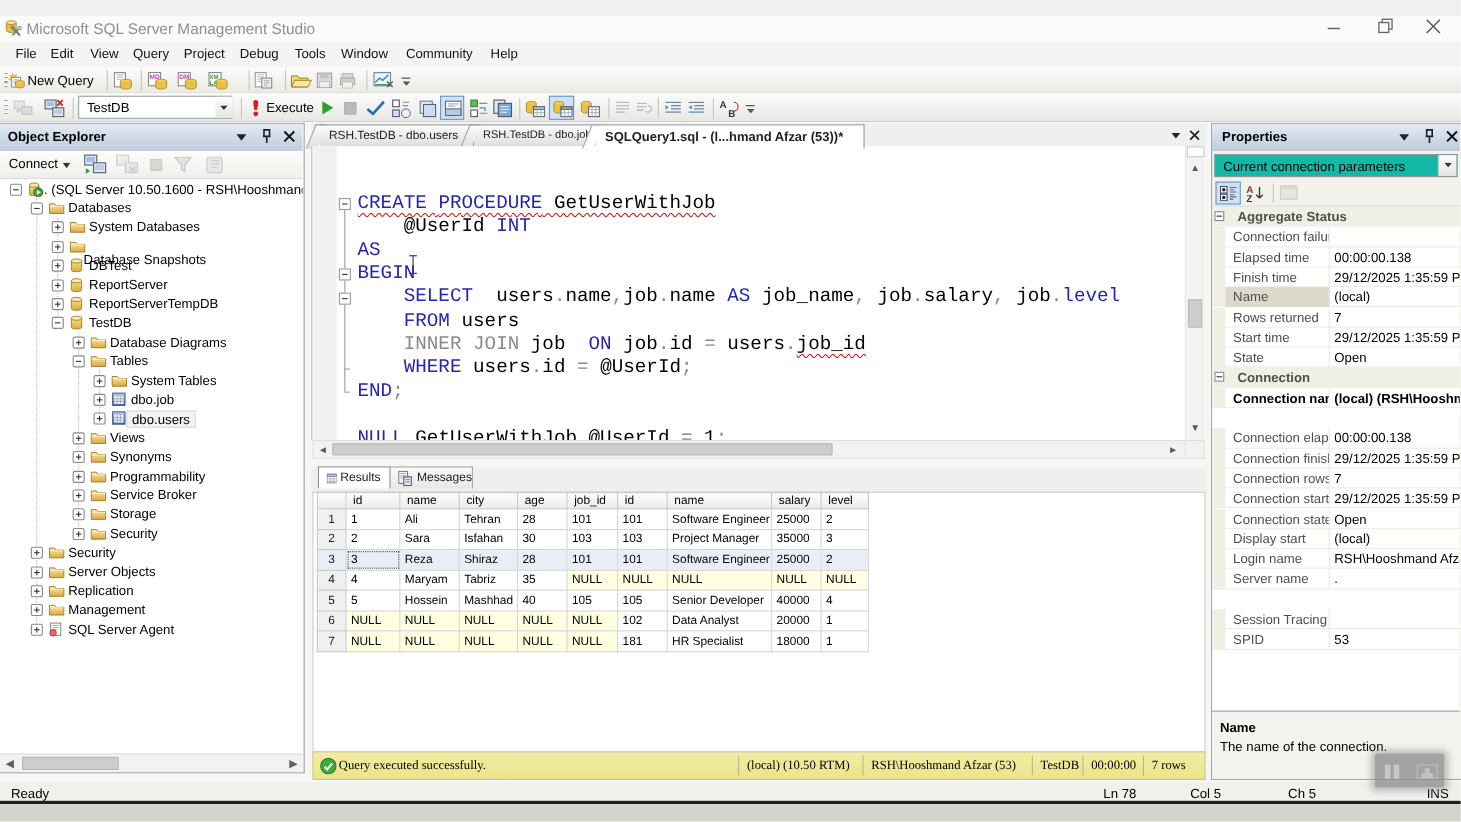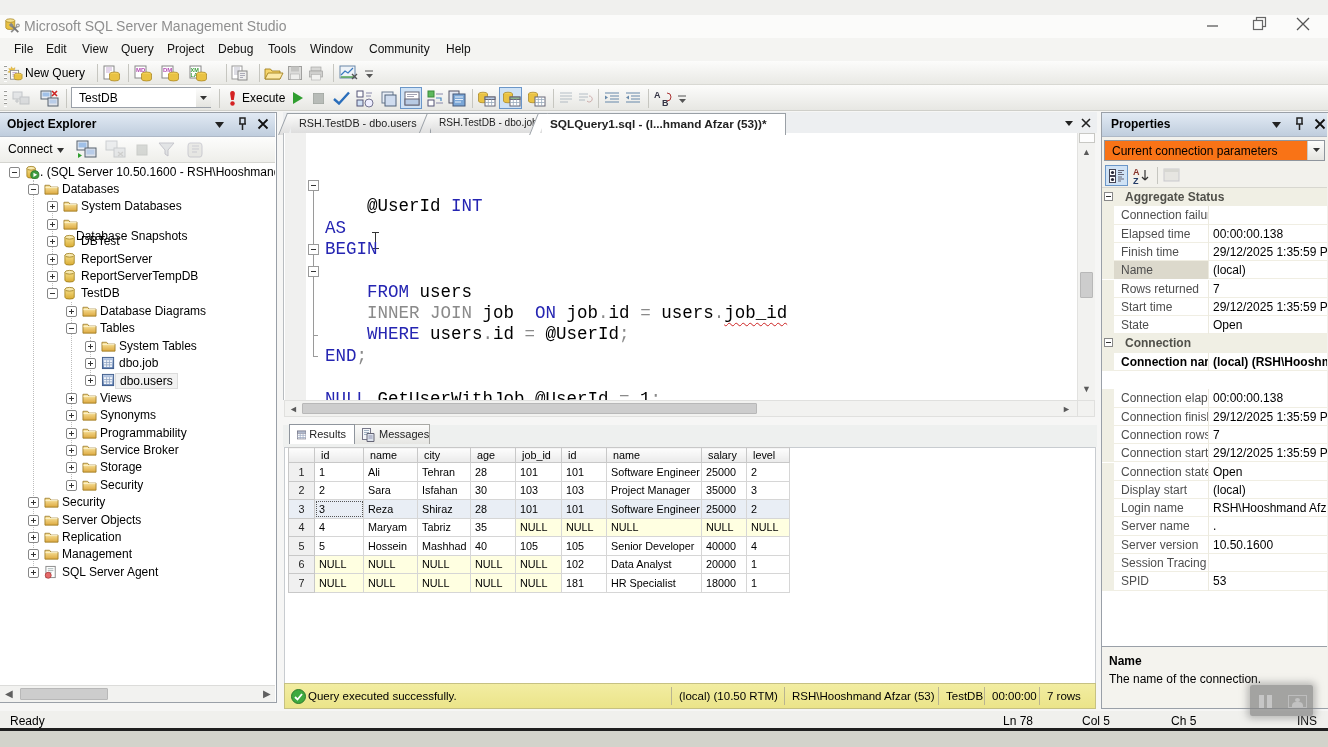--- a/index.html
+++ b/index.html
@@ -58,26 +58,26 @@
 .dtab.act { font-size:11.8px; }
 
 #rtabs { left:0; top:313px; width:814px; height:22px; background:#eef0ef; }
 #grid { left:5px; top:335px; }
 table.rg { border-collapse:collapse; font-size:10.8px; table-layout:fixed; width:502px; }
 table.rg td { border:1px solid #d6d6d6; padding:0 0 0 4px; height:18.5px; white-space:nowrap; overflow:hidden; }
 table.rg tr.hdr td { background:linear-gradient(#fdfdfd,#eaeaea); border:1px solid #c8c8c8; height:15px; padding-left:6px; }
 td.rh { background:#f0f0f0; border:1px solid #c8c8c8 !important; text-align:center; color:#222; padding:0 !important; }
 td.null { background:#ffffe1; }
 tr.sel td { background:#e9eef5; }
-#ybar { left:1px; top:571px; width:812px; height:26px; background:linear-gradient(#f2eda2,#ebe489); border:1px solid #c6c183; font-size:11.5px; }
+#ybar { left:1px; top:571px; width:812px; height:26px; background:linear-gradient(#f2eda2,#ebe489); border:1px solid #c6c183; font-size:11.5px;font-family:Liberation Serif, serif; }
 .ysep { position:absolute; top:3px; bottom:3px; width:1px; background:#b9b490; }
 
 #props { left:1101px; top:112px; width:270px; height:597px; background:#f2f1ec; border:1px solid #9aa0a8; border-right:none; }
 #phdr { left:0; top:0; width:225px; height:24px; background:linear-gradient(#e2eaf4,#bfcddd); border-bottom:1px solid #aeb8c6; font-weight:bold; }
-#pcombo { left:2px; top:27px; width:221px; height:21px; background:#f97316; border:1px solid #8f959d; }
+#pcombo { left:2px; top:27px; width:221px; height:21px; background:#14b8a6; border:1px solid #8f959d; }
 #ptools { left:0; top:50px; width:225px; height:25px; background:#f2f1ec; border-bottom:1px solid #d8d7d0; }
 #pgrid { left:0; top:75px; width:225px; height:505px; background:#fff; font-size:12px; }
 .prow { position:absolute; left:0; width:225px; height:18.3px; }
 .prow .lab { position:absolute; left:12px; top:0; width:95px; height:18.3px; padding:2px 0 0 7px; color:#4e4e4e; overflow:hidden; white-space:nowrap; border-right:1px solid #eceadf; }
 .prow .val { position:absolute; left:107px; top:0; width:118px; height:18.3px; padding:2px 0 0 4px; color:#000; overflow:hidden; white-space:nowrap; }
 .prow .strip { position:absolute; left:0; top:0; width:12px; height:18.3px; background:#f0efe4; }
 .prow { border-bottom:1px solid #f0eee3; }
 .psec { position:absolute; left:0; width:225px; height:18.3px; background:#f0efe4; font-weight:bold; color:#50504a; padding:2px 0 0 23px; }
 #pdesc { left:0; top:533px; width:225px; height:62px; background:#f4f3ee; border-top:1px solid #9aa0a8; }
 
@@ -672,23 +672,25 @@
         <i style="position:absolute;left:2px;top:4px;width:5px;height:1px;background:#333"></i>
       </div>
     <div class="abs" style="left:29px;top:202px;width:5px;height:1px;background:#9a9a9a"></div>
     <div class="abs" style="left:29px;top:223px;width:5px;height:1px;background:#9a9a9a"></div>
     <div class="abs" style="left:87px;top:99px;width:9px;height:17px">
       <i style="position:absolute;left:4px;top:0;width:1px;height:17px;background:#333"></i>
       <i style="position:absolute;left:1px;top:0;width:7px;height:1px;background:#333"></i>
       <i style="position:absolute;left:1px;top:16px;width:7px;height:1px;background:#333"></i>
     </div>
 <div class="abs" id="codewrap">
+<div class="cl" style="top:42.0px"><span class="sq"><span class="kw">CREATE</span> <span class="kw">PROCEDURE</span> GetUserWithJob</span></div>
 <div class="cl" style="top:63.35px">    @UserId <span class="kw">INT</span></div>
 <div class="cl" style="top:84.7px"><span class="kw">AS</span></div>
 <div class="cl" style="top:106.05px"><span class="kw">BEGIN</span></div>
+<div class="cl" style="top:127.4px">    <span class="kw">SELECT</span>  users<span class="gy">.</span>name<span class="gy">,</span>job<span class="gy">.</span>name <span class="kw">AS</span> job_name<span class="gy">,</span> job<span class="gy">.</span>salary<span class="gy">,</span> job<span class="gy">.</span><span class="kw">level</span></div>
 <div class="cl" style="top:148.75px">    <span class="kw">FROM</span> users</div>
 <div class="cl" style="top:170.1px">    <span class="gy">INNER JOIN</span> job  <span class="kw">ON</span> job<span class="gy">.</span>id <span class="gy">=</span> users<span class="gy">.</span><span class="sq">job_id</span></div>
 <div class="cl" style="top:191.45px">    <span class="kw">WHERE</span> users<span class="gy">.</span>id <span class="gy">=</span> @UserId<span class="gy">;</span></div>
 <div class="cl" style="top:212.8px"><span class="kw">END</span><span class="gy">;</span></div>
 <div class="cl" style="top:255.5px"><span class="kw">NULL</span> <span class="sq">GetUserWithJob</span> @UserId <span class="gy">=</span> 1<span class="gy">;</span></div>
 </div>
   </div>
   <div class="abs sb" id="edvsb" style="left:794px;top:21px;width:18px;height:267px;border-left:1px solid #e2e2e0">
    <div class="abs" style="left:1px;top:0;width:16px;height:10px;background:#fdfdfd;border:1px solid #c8c8c4"></div>
    <div class="abs sarrow" style="left:4px;top:14px">▲</div>
@@ -958,25 +960,20 @@
 <div class="prow" style="top:311.1px">
         <div class="strip"></div>
         <div class="lab" style="">Login name</div>
         <div class="val" style="">RSH\Hooshmand Afza</div>
       </div>
 <div class="prow" style="top:329.4px">
         <div class="strip"></div>
         <div class="lab" style="">Server name</div>
         <div class="val" style="">.</div>
       </div>
-<div class="prow" style="top:347.7px">
-        <div class="strip"></div>
-        <div class="lab" style="">Server version</div>
-        <div class="val" style="">10.50.1600</div>
-      </div>
 <div class="prow" style="top:366.0px">
         <div class="strip"></div>
         <div class="lab" style="">Session Tracing ID</div>
         <div class="val" style=""></div>
       </div>
 <div class="prow" style="top:384.3px">
         <div class="strip"></div>
         <div class="lab" style="">SPID</div>
         <div class="val" style="">53</div>
       </div>

